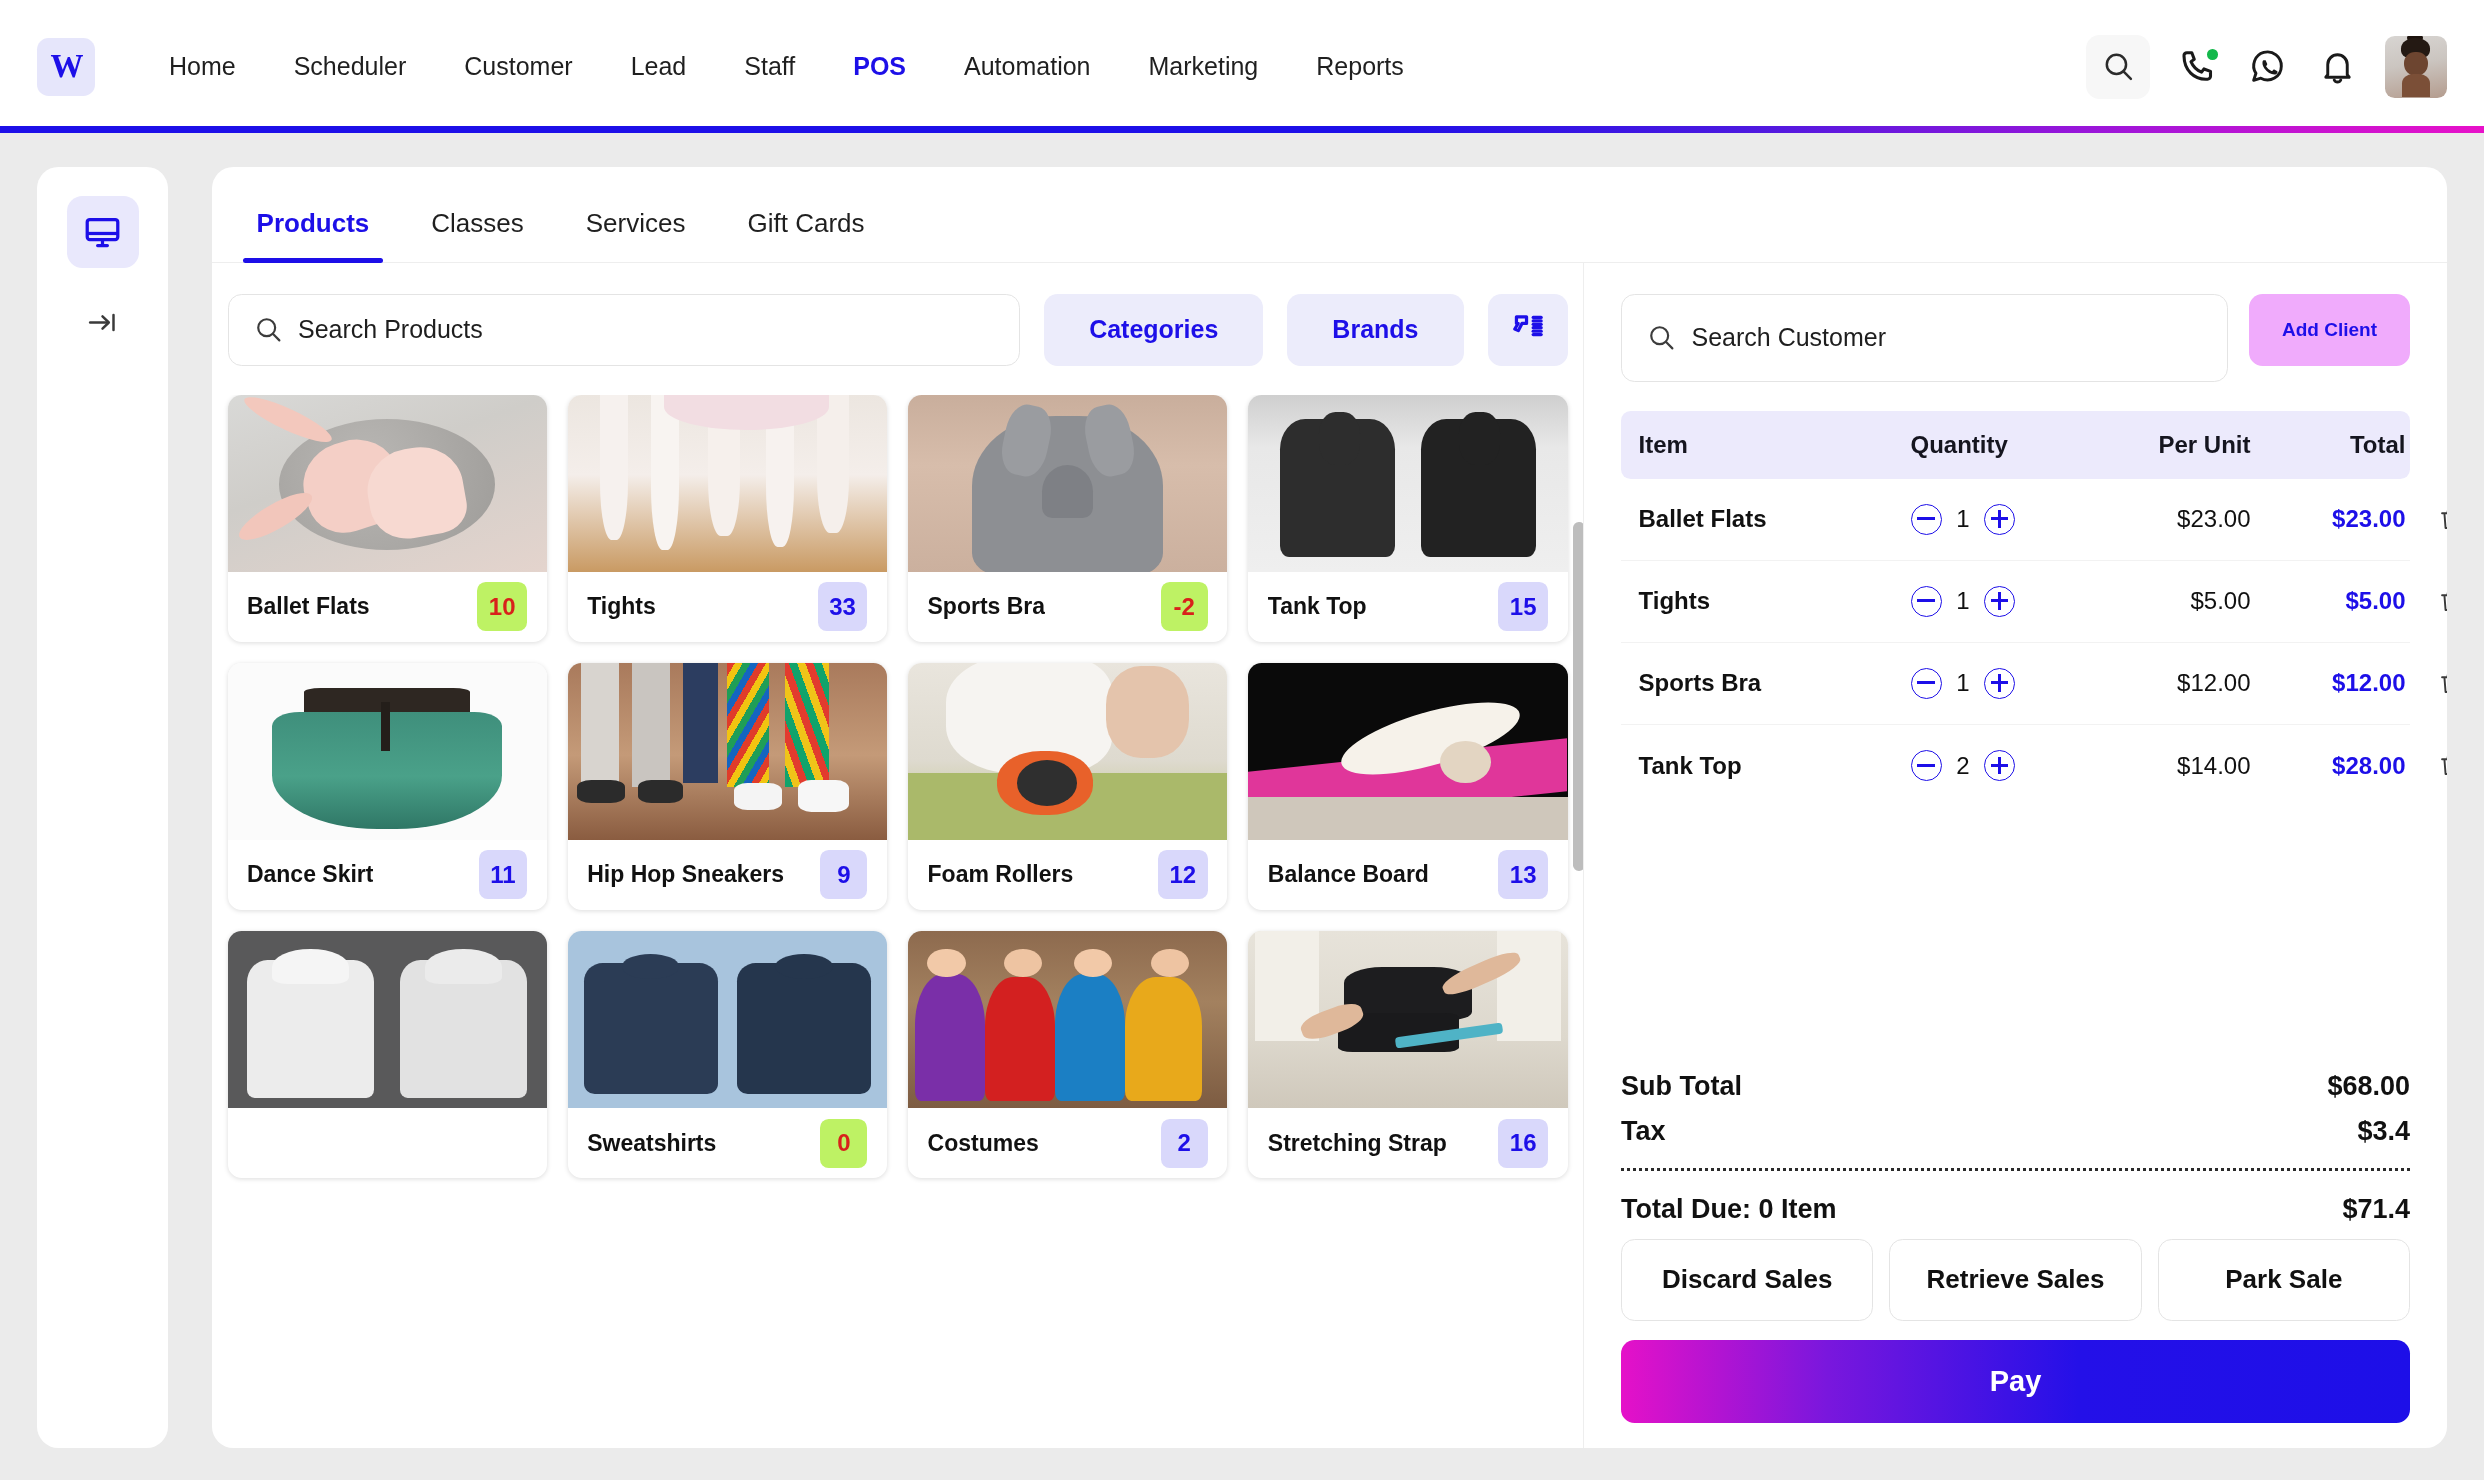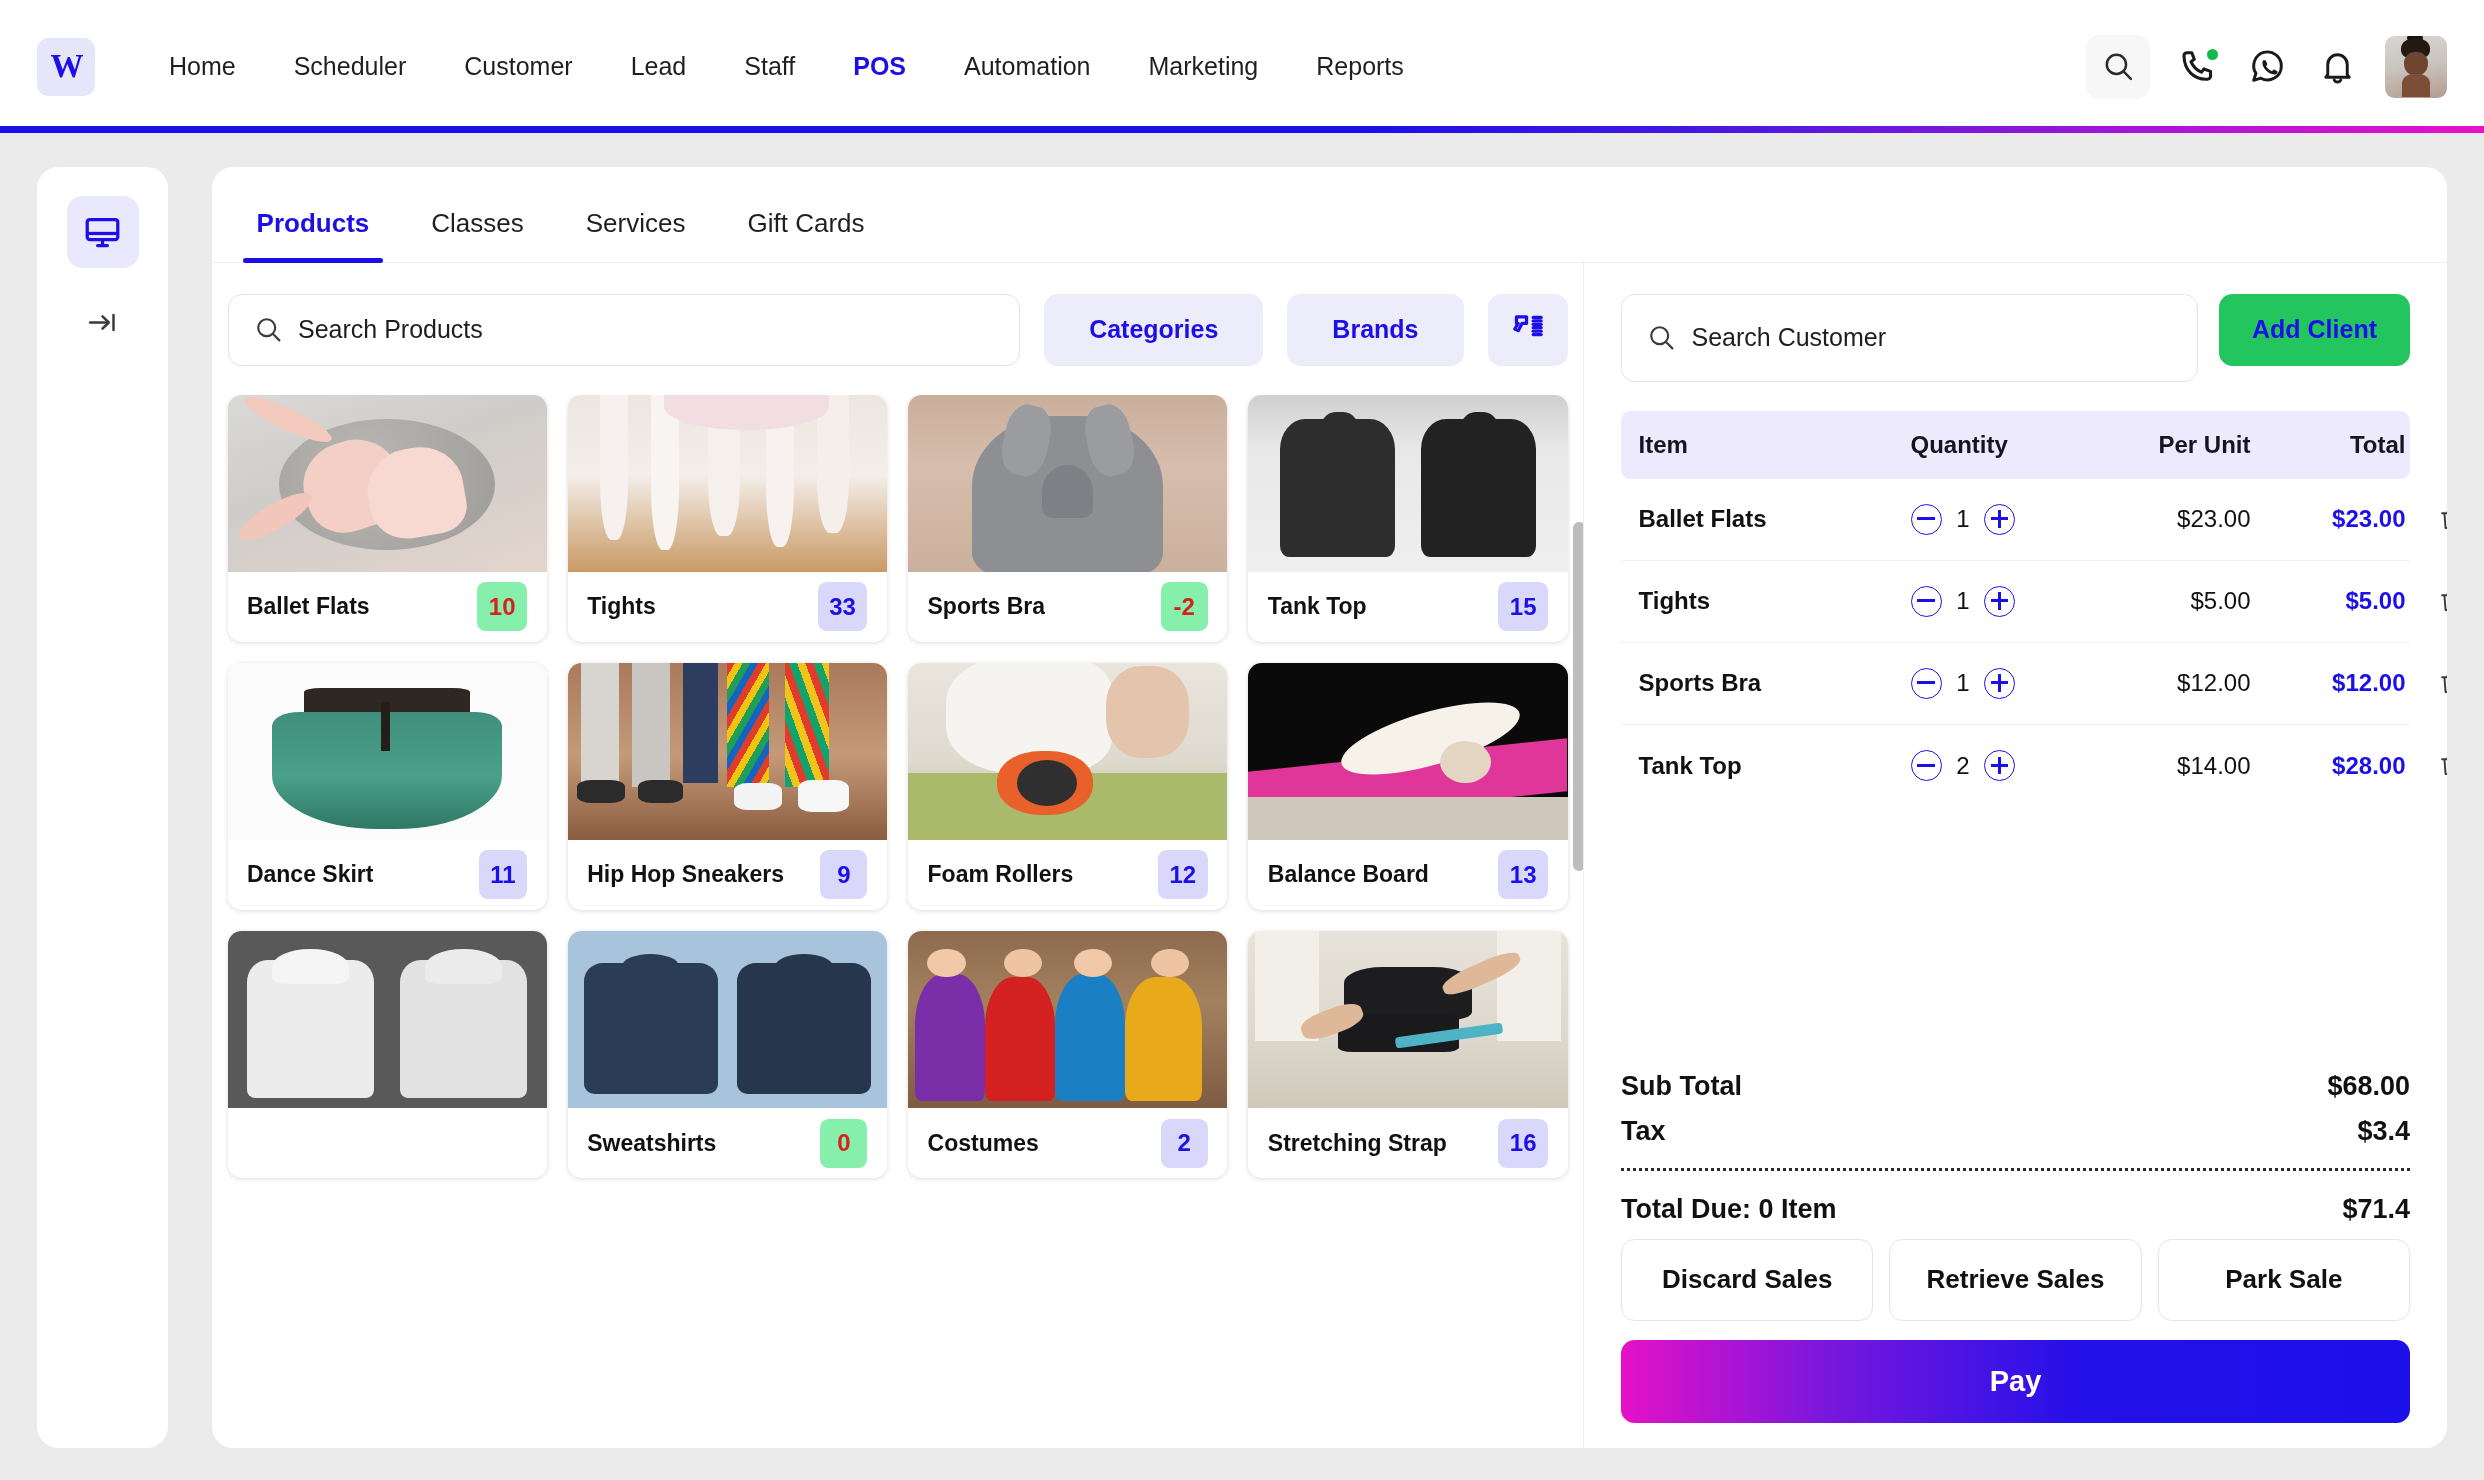--- a/index.html
+++ b/index.html
@@ -106,43 +106,43 @@
   }
   .card-img { height: 177px; width: 100%; position: relative; overflow: hidden; }
   .card-foot { height: 70px; display: flex; align-items: center; justify-content: space-between; padding: 0 19.4px; }
   .card-name { font-size: 23px; font-weight: 700; color: #111; white-space: nowrap; overflow: hidden; }
   .badge {
     min-width: 47px; height: 49px; border-radius: 8.7px; padding: 0 11.6px;
     display: flex; align-items: center; justify-content: center;
     font-size: 24px; font-weight: 700;
   }
   .badge.blue { background: #d9d8fb; color: #1d0fe8; }
-  .badge.red  { background: #86efac; color: #d8211b; }
+  .badge.red  { background: #bef264; color: #d8211b; }
   .scrollbar-track {
     position: absolute; right: -3.9px; top: 3.9px; width: 15.5px; bottom: 39px;
   }
   .scrollbar-thumb {
     position: absolute; right: 1.9px; top: 124px; width: 11.6px; height: 349px;
     background: #bdbdbd; border-radius: 5.8px; cursor: grab;
   }
 
   
   .cart-col {
     width: 864px; flex: 0 0 auto; border-left: 1.9px solid #eeeeee;
     padding: 31px 37px 0 37px; display: flex; flex-direction: column;
   }
   .cust-row { display: flex; gap: 21.3px; margin-bottom: 29px; flex: 0 0 auto; }
   .cust-search {
     flex: 1; height: 88px; border: 1.9px solid #e4e4e4; border-radius: 13.6px;
     display: flex; align-items: center; gap: 15.5px; padding: 0 25px; cursor: text;
   }
   .add-client {
-    height: 72px; padding: 0 33px; border-radius: 13.6px; background: #22c55e;
+    height: 72px; padding: 0 33px; border-radius: 13.6px; background: #f0abfc;
     display: flex; align-items: center; justify-content: center;
-    color: #1d0fe8; font-size: 25px; font-weight: 700; cursor: pointer; white-space: nowrap;
+    color: #1d0fe8; font-size: 19px; font-weight: 700; cursor: pointer; white-space: nowrap;
   }
   .cart-head {
     display: grid; grid-template-columns: 272px 175px 165px 155px 58px;
     align-items: center; background: #eceafc; border-radius: 9.7px; height: 68px; padding: 0 17.5px;
     flex: 0 0 auto;
   }
   .cart-head div { font-size: 24px; font-weight: 700; color: #15151f; }
   .cart-rows { flex: 0 0 auto; }
   .cart-row {
     display: grid; grid-template-columns: 272px 175px 165px 155px 58px;

